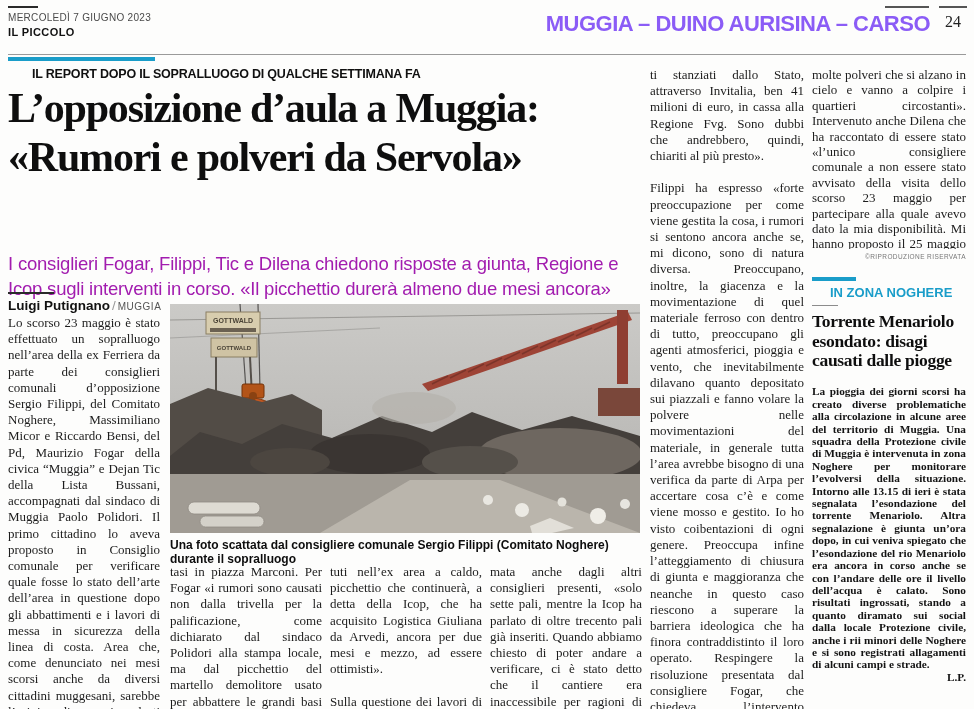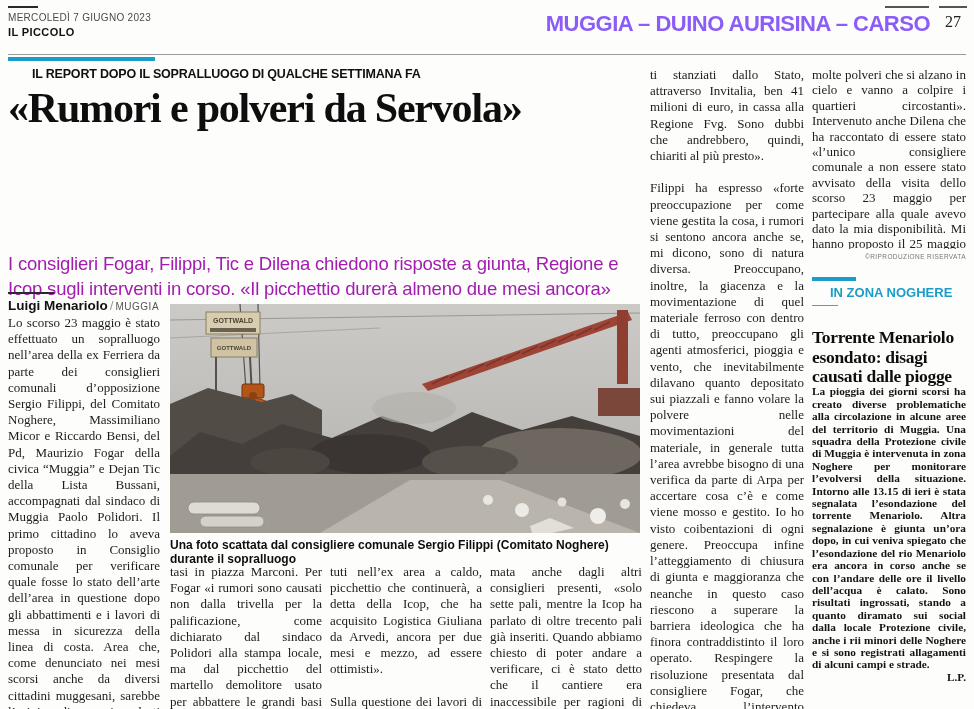--- a/index.html
+++ b/index.html
@@ -26,54 +26,55 @@
   
   .col{
     position:absolute;width:152px;overflow:hidden;
     font:13px/16.2px "Liberation Serif",serif;color:#1c1c1c;
     text-align:justify;white-space:pre-line;
   }
   .caption{font:700 12px/14px "Liberation Sans",sans-serif;color:#0d0d0d;}
   .copyright{font:6.5px/8px "Liberation Sans",sans-serif;color:#777;text-align:right;letter-spacing:.4px;}
   
   .sb-kicker{font:700 13px/15px "Liberation Sans",sans-serif;color:#1a9dc9;letter-spacing:0;}
-  .sb-head{font:700 17.5px/19.5px "Liberation Serif",serif;color:#0e0e0e;letter-spacing:-.3px;margin-top:16px;}
+  .sb-head{font:700 17.5px/19.5px "Liberation Serif",serif;color:#0e0e0e;letter-spacing:-.3px;}
   .sb-body{
     position:absolute;overflow:hidden;text-align:justify;white-space:pre-line;
     font:600 11.3px/12.4px "Liberation Serif",serif;color:#141414;
   }
   .sb-body .sig{float:right;font-weight:700;}
   .sb-divider{background:#8c8c8c;height:1px;}
 </style>
 </head>
 <body>
 
 <div id="page">
 
   <div class="abs tick" style="left:8px;top:6px;width:30px;"></div>
   <div class="abs date" style="left:8px;top:12px;">MERCOLEDÌ 7 GIUGNO 2023</div>
   <div class="abs paper" style="left:8px;top:26px;">IL PICCOLO</div>
 
   <div class="abs section-title" style="right:44px;top:12px;">MUGGIA – DUINO AURISINA – CARSO</div>
   <div class="abs tick" style="left:885px;top:6px;width:44px;height:1.5px;background:#555;"></div>
   <div class="abs tick" style="left:939px;top:6px;width:28px;height:1.5px;background:#555;"></div>
-  <div class="abs pagenum" style="left:939px;top:13px;width:28px;">27</div>
+  <div class="abs pagenum" style="left:939px;top:13px;width:28px;">24</div>
 
   <div class="abs rule" style="left:8px;top:54px;width:958px;"></div>
   <div class="abs cyanbar" style="left:8px;top:57px;width:147px;"></div>
 
   <div class="abs kicker" style="left:8px;top:67px;width:640px;padding-left:24px;">IL REPORT DOPO IL SOPRALLUOGO DI QUALCHE SETTIMANA FA</div>
   <div class="abs headline" style="left:8px;top:84px;width:648px;">
+    <div>L’opposizione d’aula a Muggia:</div>
     <div>«Rumori e polveri da Servola»</div>
   </div>
   <div class="abs deck" style="left:8px;top:203px;width:648px;">I consiglieri Fogar, Filippi, Tic e Dilena chiedono risposte a giunta, Regione e Icop sugli interventi in corso. «Il picchettio durerà almeno due mesi ancora»</div>
 
   <div class="abs tick" style="left:8px;top:292px;width:46px;"></div>
   <div class="abs byline" style="left:8px;top:298px;width:200px;">
-    <span>Luigi Menariolo</span><span class="sep">/</span><span class="place">MUGGIA</span>
+    <span>Luigi Putignano</span><span class="sep">/</span><span class="place">MUGGIA</span>
   </div>
 
   <div class="col" style="left:8px;top:315px;height:394px;">Lo scorso 23 maggio è stato effettuato un sopralluogo nell’area della ex Ferriera da parte dei consiglieri comunali d’opposizione Sergio Filippi, del Comitato Noghere, Massimiliano Micor e Riccardo Bensi, del Pd, Maurizio Fogar della civica “Muggia” e Dejan Tic della Lista Bussani, accompagnati dal sindaco di Muggia Paolo Polidori. Il primo cittadino lo aveva proposto in Consiglio comunale per verificare quale fosse lo stato dell’arte dell’area in questione dopo gli abbattimenti e i lavori di messa in sicurezza della linea di costa. Area che, come denunciato nei mesi scorsi anche da diversi cittadini muggesani, sarebbe l’origine di rumori molesti che si sentirebbero giorno e notte.
 
 Ieri Filippi, Fogar, Tic, insieme al “misto” Loris Dilena hanno illustrato quanto emerso dal sopralluogo in una conferenza stampa tenu-</div>
   <div class="col" style="left:170px;top:564px;height:145px;">tasi in piazza Marconi. Per Fogar «i rumori sono causati non dalla trivella per la palificazione, come dichiarato dal sindaco Polidori alla stampa locale, ma dal picchettio del martello demolitore usato per abbattere le grandi basi in cemento armato su cui erano situati gli impianti abbat-</div>
   <div class="col" style="left:330px;top:564px;height:145px;">tuti nell’ex area a caldo, picchettio che continuerà, a detta della Icop, che ha acquisito Logistica Giuliana da Arvedi, ancora per due mesi e mezzo, ad essere ottimisti».
 
 Sulla questione dei lavori di messa in sicurezza della linea di costa Fogar ha affermato di avere visto, cosa confer-</div>
   <div class="col" style="left:490px;top:564px;height:145px;">mata anche dagli altri consiglieri presenti, «solo sette pali, mentre la Icop ha parlato di oltre trecento pali già inseriti. Quando abbiamo chiesto di poter andare a verificare, ci è stato detto che il cantiere era inaccessibile per ragioni di sicurezza. Si tenga conto che per questi lavori sono sta-</div>

